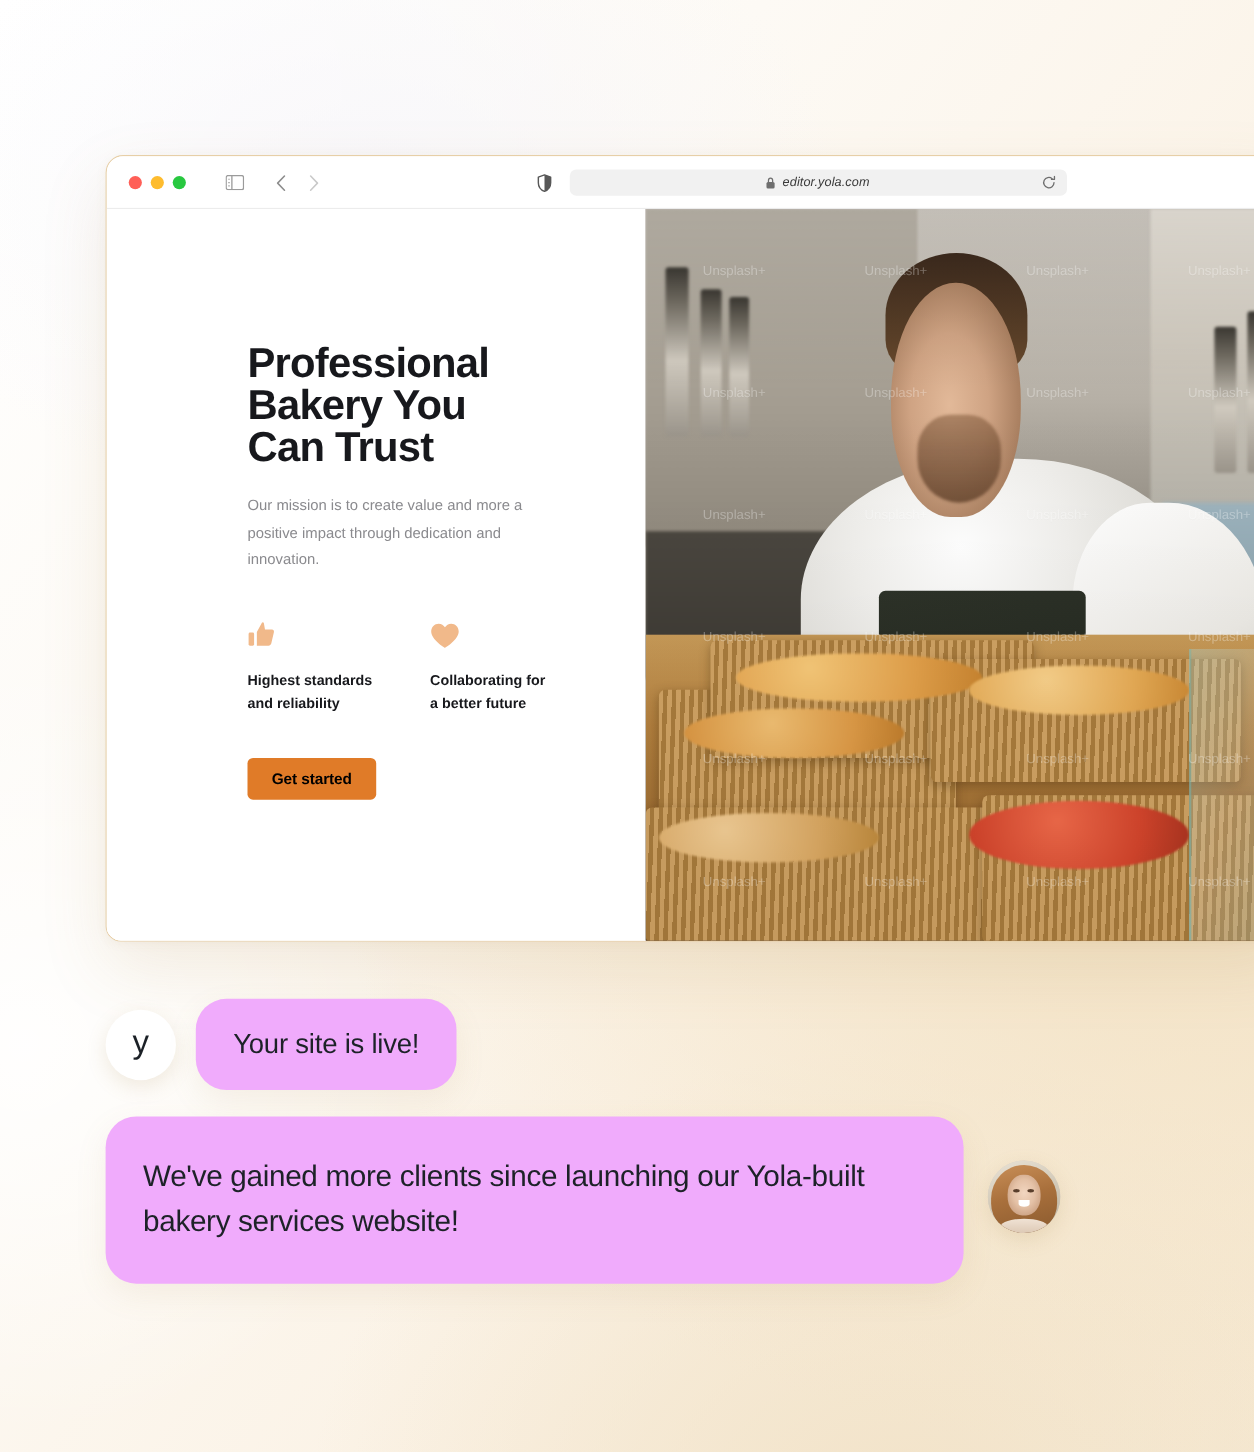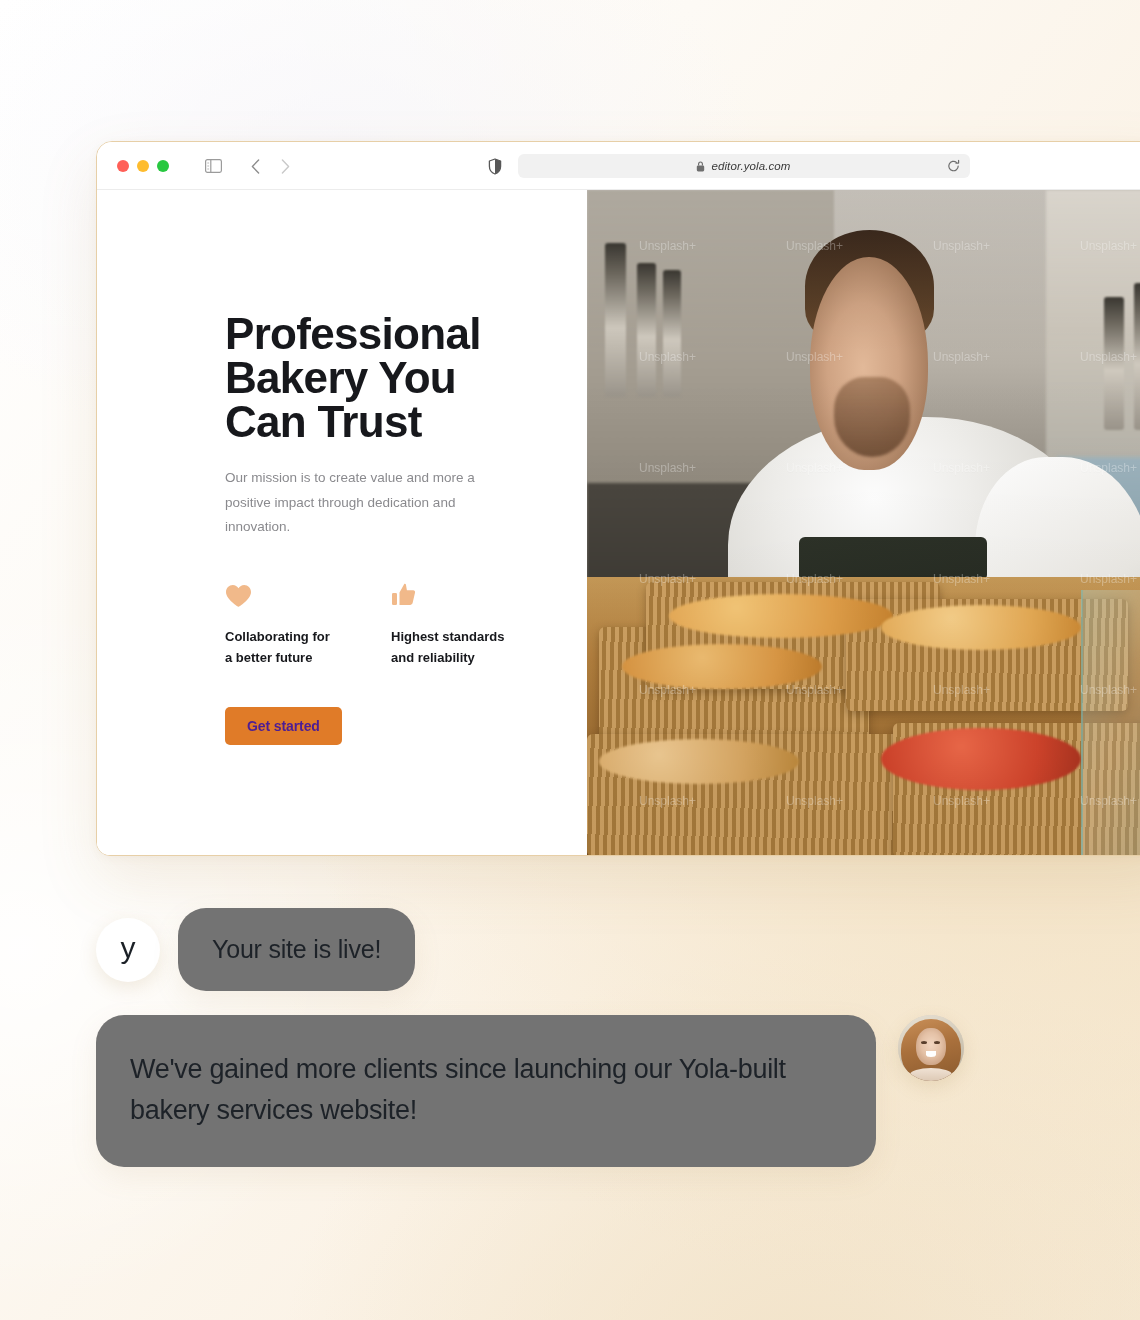--- a/index.html
+++ b/index.html
@@ -80,42 +80,42 @@
   .site-left{
     width:490px; flex:0 0 490px; background:#ffffff;
     padding:122px 0 0 128px;
   }
   .site-right{
     flex:1; position:relative; overflow:hidden;
     background:#6f6457;
   }
 
   h1.hero-title{
-    font-size:44px; line-height:1.0; letter-spacing:-.7px;
+    font-size:38px; line-height:1.0; letter-spacing:-.7px;
     color:#17181c; font-weight:800; max-width:260px;
     white-space:pre-line;
   }
   p.hero-sub{
     margin-top:22px; font-size:13.5px; line-height:1.82;
     color:#8a8a8e; max-width:280px; font-weight:400;
   }
   .features{
     display:flex; gap:34px; margin-top:38px;
   }
   .feature{ width:132px; }
   .feature-icon{ height:30px; display:flex; align-items:flex-end; }
   .feature-text{
     margin-top:18px; font-size:13px; line-height:1.65;
     font-weight:700; color:#17181c; white-space:pre-line;
   }
   .cta{
     margin-top:38px;
     display:inline-flex; align-items:center; justify-content:center;
     height:38px; padding:0 22px;
-    background:#e07b28; color:#4c1d95;
+    background:#e07b28; color:#000000;
     border:none; border-radius:5px;
     font-family:"Liberation Sans", sans-serif;
     font-size:14px; font-weight:700; letter-spacing:-.1px;
     cursor:pointer;
   }
 
   
   .photo{ position:absolute; inset:0; }
   .ph-kitchen{
     position:absolute; inset:0;
@@ -238,29 +238,29 @@
     background:#ffffff;
     box-shadow:0 6px 18px rgba(170,136,80,.16);
     display:flex; align-items:center; justify-content:center;
     flex:0 0 64px;
   }
   .avatar-y span{
     font-size:30px; line-height:1; color:#1b2026; font-weight:500;
     position:relative; top:-2px;
   }
   .bubble{
-    background:#737373;
+    background:#f0abfc;
     border-radius:28px;
     box-shadow:0 10px 28px rgba(170,140,90,.10);
   }
   .bubble-1{
     padding:27px 34px;
     font-size:25px; color:#1d2228; letter-spacing:-.2px;
   }
-  .row2{ display:flex; align-items:flex-start; gap:22px; margin-top:24px; }
+  .row2{ display:flex; align-items:center; gap:22px; margin-top:24px; }
   .bubble-2{
     padding:34px 34px 36px;
     width:780px;
     font-size:27px; line-height:1.52; color:#1d2228;
     letter-spacing:-.3px;
   }
   .avatar-photo{
     width:66px; height:66px; border-radius:50%;
     flex:0 0 66px; position:relative; overflow:hidden;
     box-shadow:0 6px 18px rgba(170,136,80,.18);
@@ -361,37 +361,37 @@
 
     <div class="site-left">
       <h1 class="hero-title">Professional
 Bakery You
 Can Trust</h1>
       <p class="hero-sub">Our mission is to create value and more a positive impact through dedication and innovation.</p>
 
       <div class="features">
         <div class="feature">
           <div class="feature-icon">
-            <svg width="27" height="24" viewBox="0 0 27 24" fill="none">
-              <path d="M13.5 23S1 15.6 1 8.1C1 4 4.1 1 7.8 1c2.5 0 4.5 1.3 5.7 3.3C14.7 2.3 16.7 1 19.2 1 22.9 1 26 4 26 8.1 26 15.6 13.5 23 13.5 23Z" fill="#f1b98a"></path>
-            </svg>
-          </div>
-          <div class="feature-text">Collaborating for
-a better future</div>
-        </div>
-
-        <div class="feature">
-          <div class="feature-icon">
             <svg width="26" height="26" viewBox="0 0 26 26" fill="none">
               <rect x="1" y="11" width="5" height="12" rx="1.3" fill="#f1b98a"></rect>
               <path d="M8.5 23V10.6L13.1 2.2C13.5 1.4 14.7 1.6 14.9 2.5L15.9 8.3H22.2C23.5 8.3 24.4 9.5 24 10.7L21.6 21.1C21.3 22.2 20.3 23 19.1 23H8.5Z" fill="#f1b98a"></path>
             </svg>
           </div>
           <div class="feature-text">Highest standards
 and reliability</div>
+        </div>
+
+        <div class="feature">
+          <div class="feature-icon">
+            <svg width="27" height="24" viewBox="0 0 27 24" fill="none">
+              <path d="M13.5 23S1 15.6 1 8.1C1 4 4.1 1 7.8 1c2.5 0 4.5 1.3 5.7 3.3C14.7 2.3 16.7 1 19.2 1 22.9 1 26 4 26 8.1 26 15.6 13.5 23 13.5 23Z" fill="#f1b98a"></path>
+            </svg>
+          </div>
+          <div class="feature-text">Collaborating for
+a better future</div>
         </div>
       </div>
 
       <button class="cta">Get started</button>
     </div>
 
     <div class="site-right">
       <div class="photo">
         <div class="ph-kitchen"></div>
         <div class="ph-shelf"></div>

